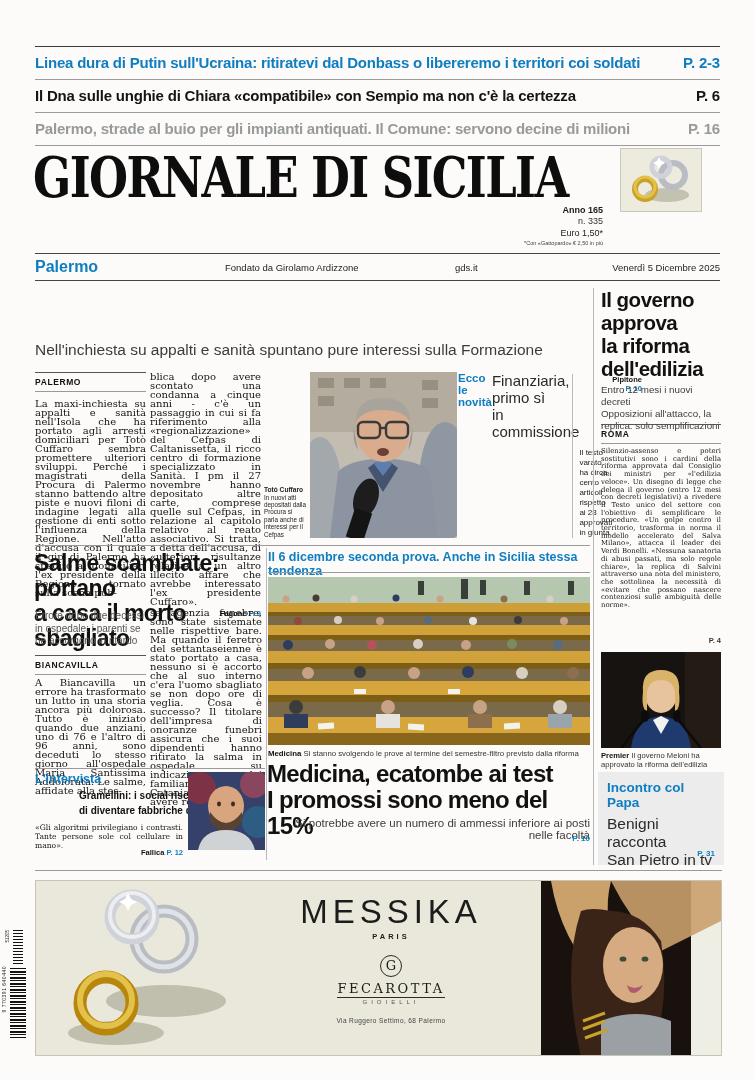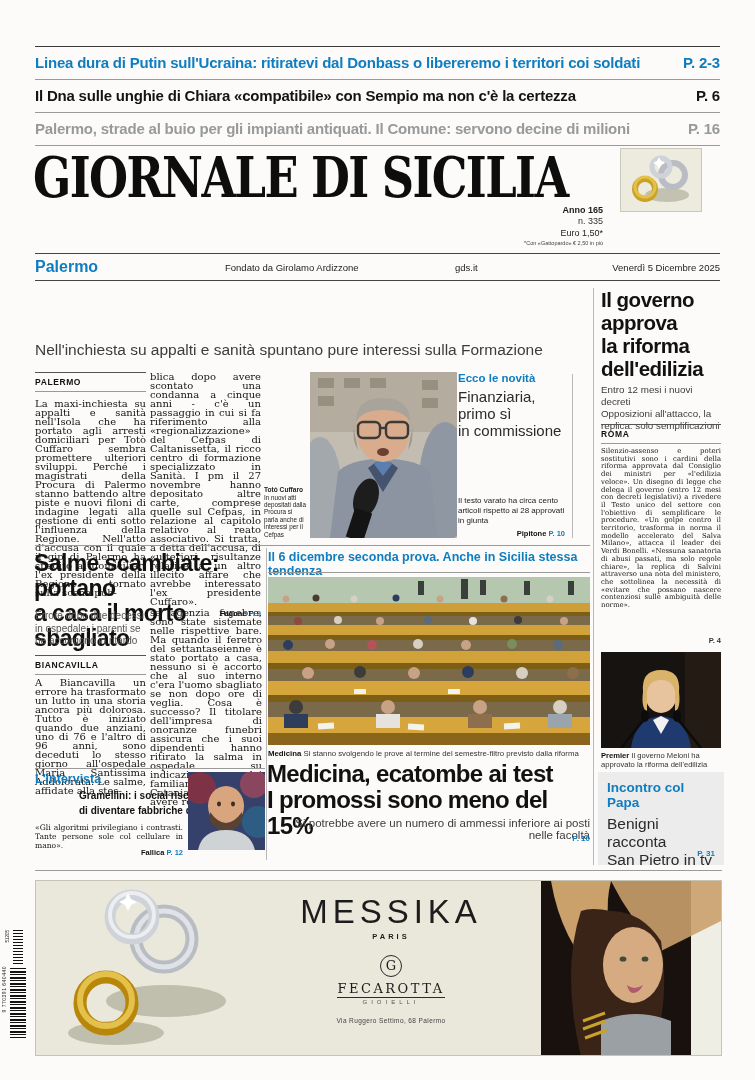--- a/index.html
+++ b/index.html
@@ -39,21 +39,21 @@
   .standfirst1 { position:absolute; left:35px; top:341px; width:560px; font-size:15.5px; color:#3c3c3c; }
   .kicker { font-size:8.5px; font-weight:bold; letter-spacing:.6px; color:#111; border-top:1px solid #555; border-bottom:1px solid #999; padding:4px 0; margin-bottom:7px; }
   .serif { font-family:"DejaVu Serif", serif; font-size:10px; line-height:9px; text-align:justify; color:#141414; }
   .col { position:absolute; top:372px; width:111px; }
   .byline { text-align:right; font-size:7.5px; margin-top:3px; }
   .byline .bname { font-weight:bold; color:#111; }
   .byline .bpage { font-weight:bold; color:#0e7dc1; }
   .photo-cap { position:absolute; left:264px; top:372px; width:44px; height:166px; display:flex; flex-direction:column; justify-content:flex-end; font-size:6.3px; line-height:7.4px; color:#222; }
   .photo-cap .cap-t { font-weight:bold; font-size:6.6px; }
   .photo-frame { position:absolute; overflow:hidden; background:#bdb7aa; }
-  .eccobox { position:absolute; left:458px; top:372px; width:107px; height:166px; display:flex; flex-direction:column; }
+  .eccobox { position:absolute; left:458px; top:372px; width:107px; height:166px; display:flex; flex-direction:row; }
   .eccobox .bk { color:#0e7dc1; font-weight:bold; font-size:11.5px; margin-bottom:4px; }
   .eccobox .bh { font-size:15px; line-height:17px; color:#2a2a2a; white-space:pre-line; }
   .eccobox .bb { font-size:8px; line-height:10px; color:#222; margin-top:auto; }
   .eccobox .byline { font-size:7.5px; }
 
   
   .h2 { position:absolute; left:34px; top:551px; width:235px; font-size:23px; line-height:25px; font-weight:800; letter-spacing:-0.6px; color:#111; white-space:pre-line; }
   .standfirst2 { position:absolute; left:35px; top:610px; width:115px; font-size:10px; line-height:12.5px; color:#555; white-space:pre-line; }
   .kicker2 { position:absolute; left:35px; top:655px; width:111px; }
 

